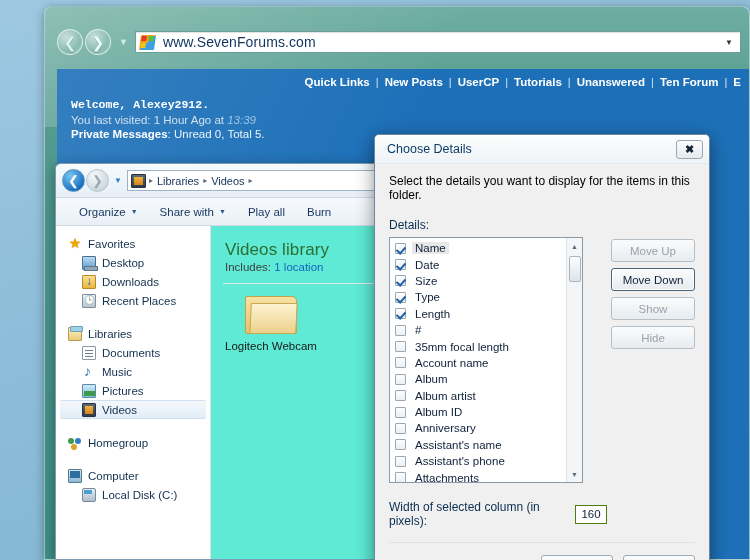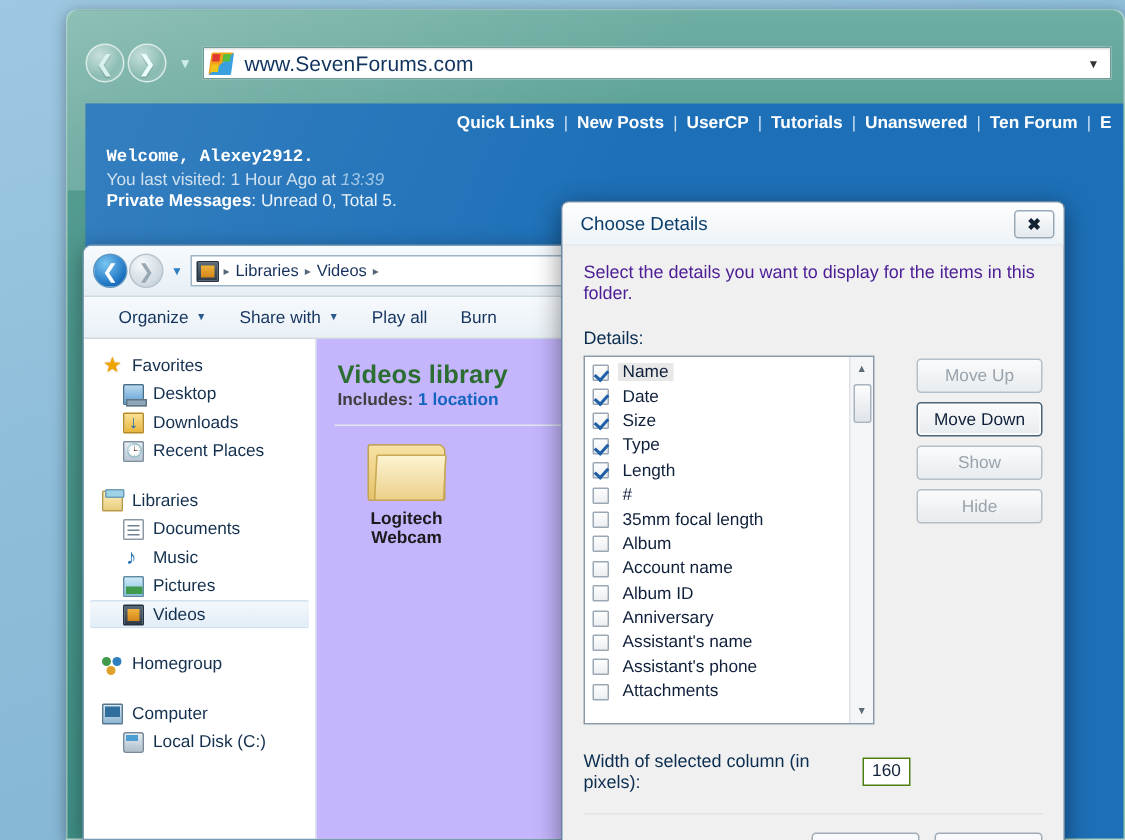--- a/index.html
+++ b/index.html
@@ -191,21 +191,21 @@
   .ic-pic { background:linear-gradient(180deg,#cfe9f7,#7fc0df); border:1px solid #5c8aa5; border-radius:1px; }
   .ic-pic::after{content:"";position:absolute;left:1px;bottom:1px;width:11px;height:5px;background:#3f9a4c;}
   .ic-video { background:linear-gradient(180deg,#5b6a7a,#2f3b48); border:1px solid #243140; border-radius:1px; }
   .ic-video::before{content:"";position:absolute;left:2px;top:2px;right:2px;bottom:2px;background:linear-gradient(180deg,#f0b23b,#d4851b);}
   .ic-homegroup::after{content:"";position:absolute;left:0;top:2px;width:6px;height:6px;border-radius:50%;background:#3f9a4c;box-shadow:7px 0 0 #2f7fc0,3px 6px 0 #e0a12a;}
   .ic-computer { background:linear-gradient(180deg,#d7e7f3,#8fb7d2); border:1px solid #55788f; border-radius:1px; }
   .ic-computer::after{content:"";position:absolute;left:1px;top:1px;width:10px;height:7px;background:#2f6f9e;}
   .ic-disk { background:linear-gradient(180deg,#e6edf3,#aebecb); border:1px solid #76889a; border-radius:2px; }
   .ic-disk::after{content:"";position:absolute;left:1px;top:1px;width:8px;height:4px;background:#4d9fd1;}
 
-  #explorer-content { flex:1; background:#c4b5fd; position:relative;font-weight:bold; }
+  #explorer-content { flex:1; background:#5eead4; position:relative; }
   #library-title {
     color:#2c6e31; font-size:17px; padding:14px 0 0 14px; letter-spacing:.1px;
   }
   #library-sub { padding:1px 0 0 14px; font-size:11.5px; color:#404040; }
   #library-sub a { color:#1565c0; text-decoration:none; }
   #library-divider { margin:10px 10px 0 12px; border-top:1px solid #e2e8ee; }
   #file-item {
     width:92px; margin-top:8px; margin-left:14px;
     display:flex; flex-direction:column; align-items:center; text-align:center;
   }
@@ -240,21 +240,21 @@
     border-bottom:1px solid #e3e9ee;
   }
   #dlg-title { flex:1; font-size:12.5px; color:#0b3d6b; }
   #dlg-close {
     width:27px; height:19px; border:1px solid #9aa9b6; border-radius:3px;
     background:linear-gradient(180deg,#fbfcfd,#e4eaef);
     display:flex; align-items:center; justify-content:center;
     font-size:11px; color:#123; font-weight:bold;
   }
   #dlg-body { padding:10px 14px 0 14px; }
-  #dlg-instruction { font-size:12px; color:#4c1d95; margin-bottom:16px; }
+  #dlg-instruction { font-size:12px; color:#000000; margin-bottom:16px; }
   #dlg-details-label { font-size:12px; color:#0b2d50; margin-bottom:5px; }
   #dlg-main { display:flex; gap:28px; }
   #details-list {
     width:222px; height:246px; background:#fff;
     border:1px solid #8a9aa8; position:relative; overflow:hidden;
     display:flex;
   }
   #details-items { flex:1; padding:2px 0 0 2px; }
   .ditem {
     height:16.4px; display:flex; align-items:center; gap:6px;
@@ -517,25 +517,29 @@
             <div class="ditem">
               <span class="cbx"></span>
               <span class="lbl">#</span>
             </div>
             <div class="ditem">
               <span class="cbx"></span>
               <span class="lbl">35mm focal length</span>
             </div>
             <div class="ditem">
               <span class="cbx"></span>
+              <span class="lbl">Account name</span>
+            </div>
+            <div class="ditem">
+              <span class="cbx"></span>
               <span class="lbl">Album</span>
             </div>
             <div class="ditem">
               <span class="cbx"></span>
-              <span class="lbl">Account name</span>
+              <span class="lbl">Album artist</span>
             </div>
             <div class="ditem">
               <span class="cbx"></span>
               <span class="lbl">Album ID</span>
             </div>
             <div class="ditem">
               <span class="cbx"></span>
               <span class="lbl">Anniversary</span>
             </div>
             <div class="ditem">

